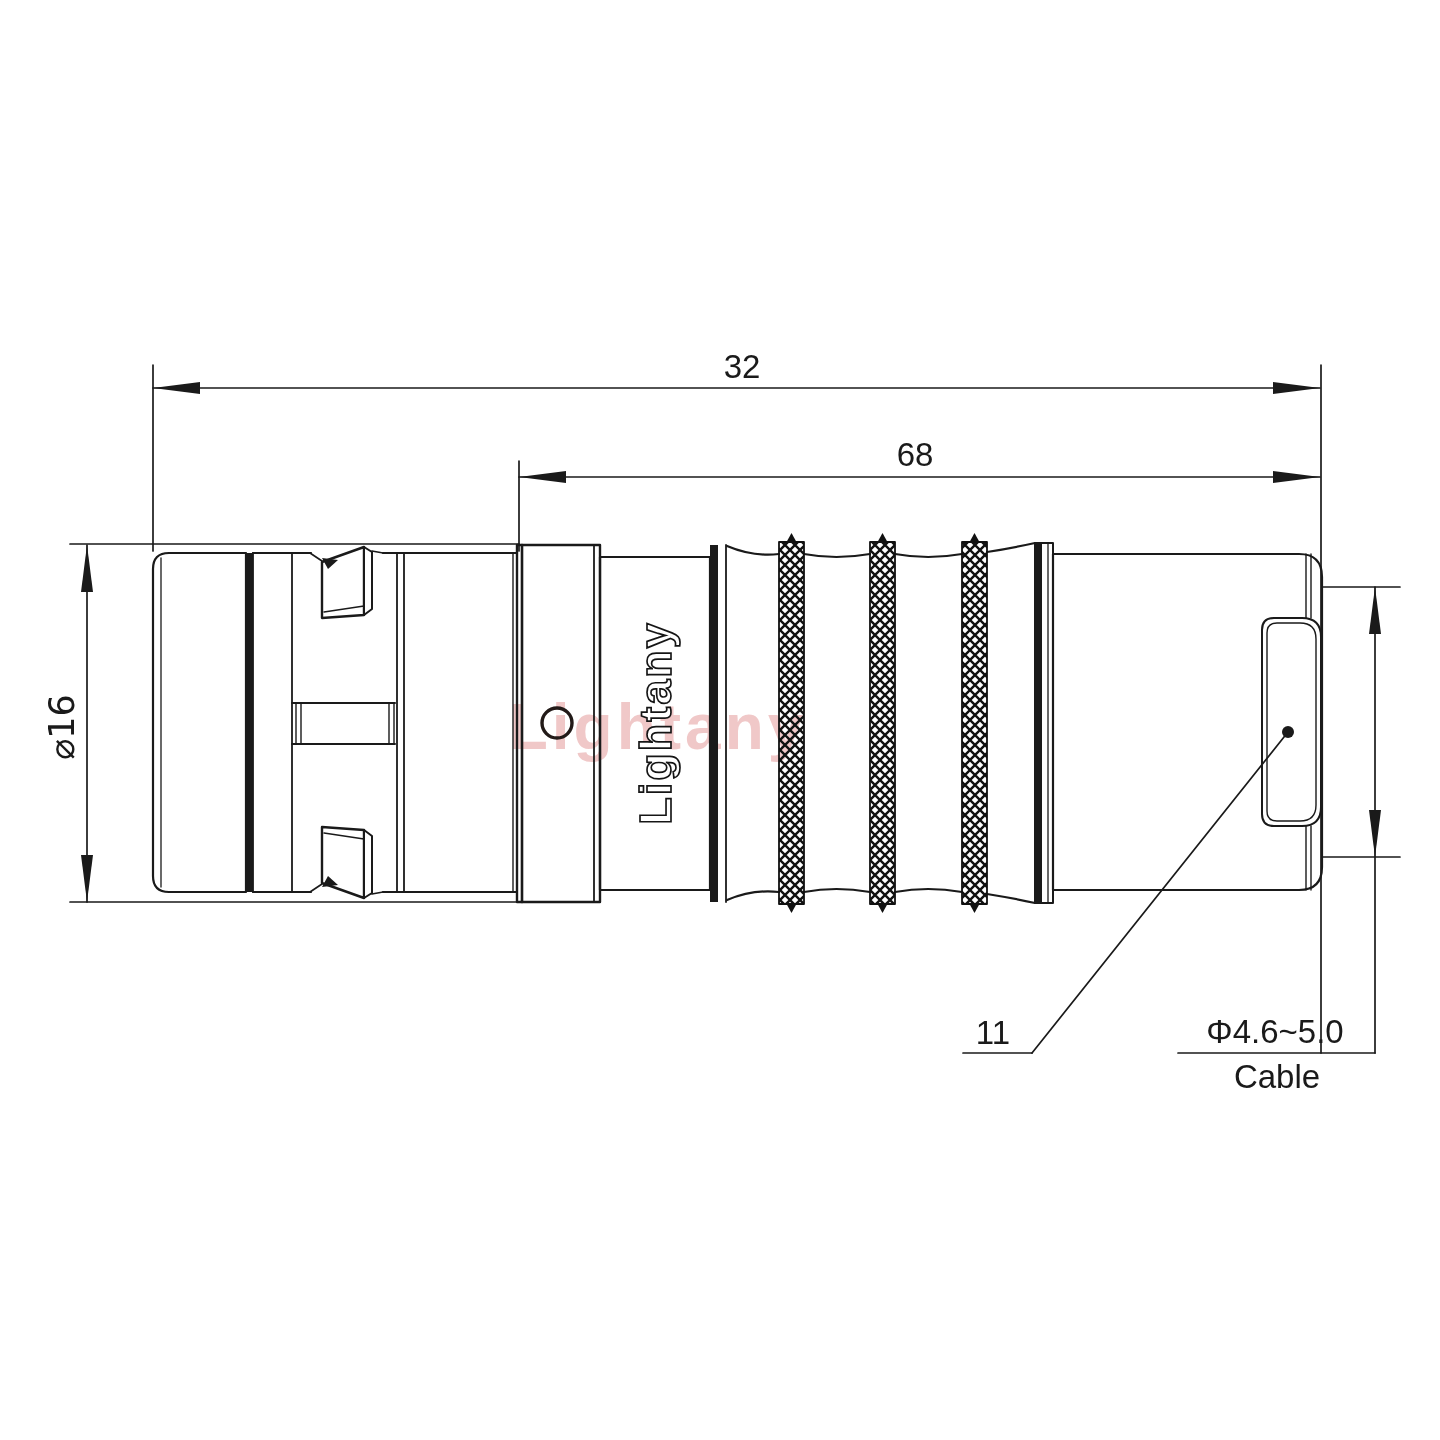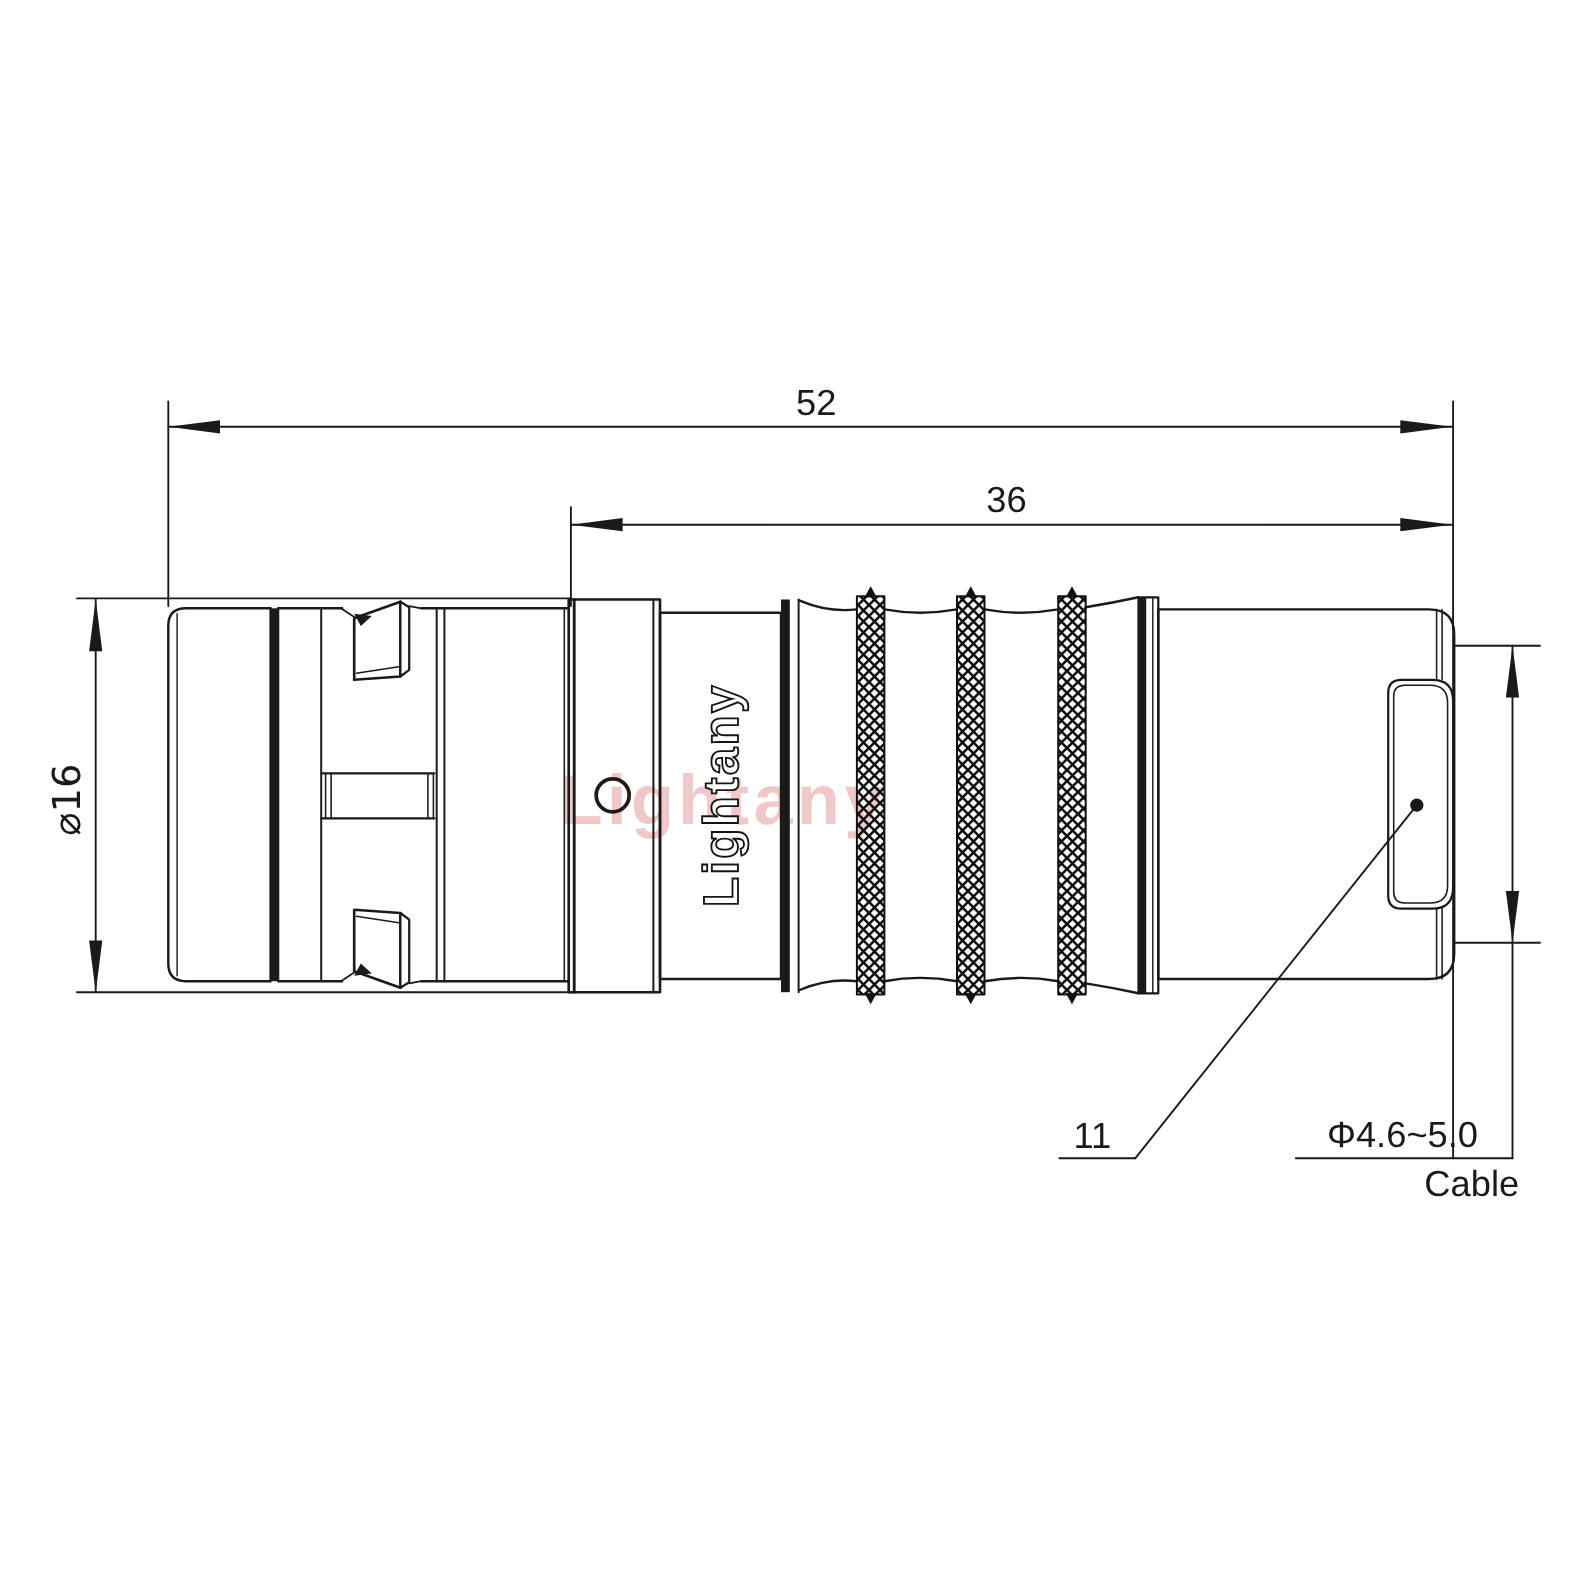--- a/index.html
+++ b/index.html
@@ -175,25 +175,25 @@
       <g>
         <path d="M963,1053 H1032"></path>
         <path d="M1032,1053 L1288,732"></path>
         <circle cx="1288" cy="732" r="6" fill="#1a1a1a" stroke="none"></circle>
       </g>
     </g>
   </svg>
 
   <div class="engraved" style="left:656px;top:723px;">Lightany</div>
 
-  <div class="lbl" style="left:742px;top:366px;">52</div>
+  <div class="lbl" style="left:742px;top:366px;">32</div>
 
-  <div class="lbl" style="left:915px;top:454px;">36</div>
+  <div class="lbl" style="left:915px;top:454px;">68</div>
 
   <div class="lbl dia" style="left:62px;top:727px;">⌀16</div>
 
   <div class="lbl" style="left:993px;top:1032px;">11</div>
 
   <div class="lbl" style="left:1275px;top:1031px;">Φ4.6~5.0</div>
 
-  <div class="lbl" style="left:1338px;top:1076px;text-align:right;">Cable</div>
+  <div class="lbl" style="left:1277px;top:1076px;text-align:right;">Cable</div>
 
 </div>
 
 </body></html>

